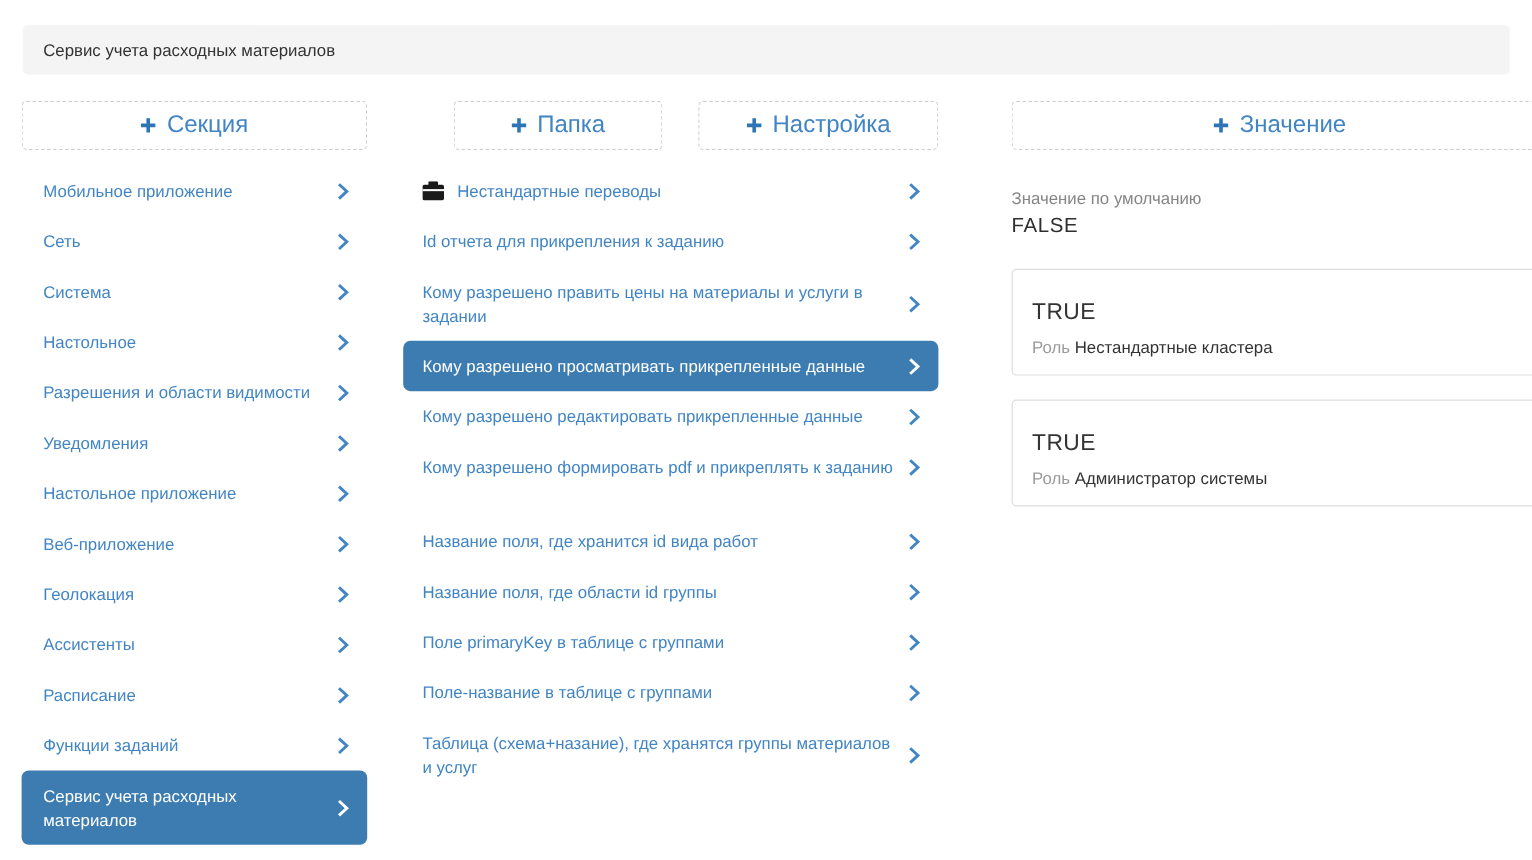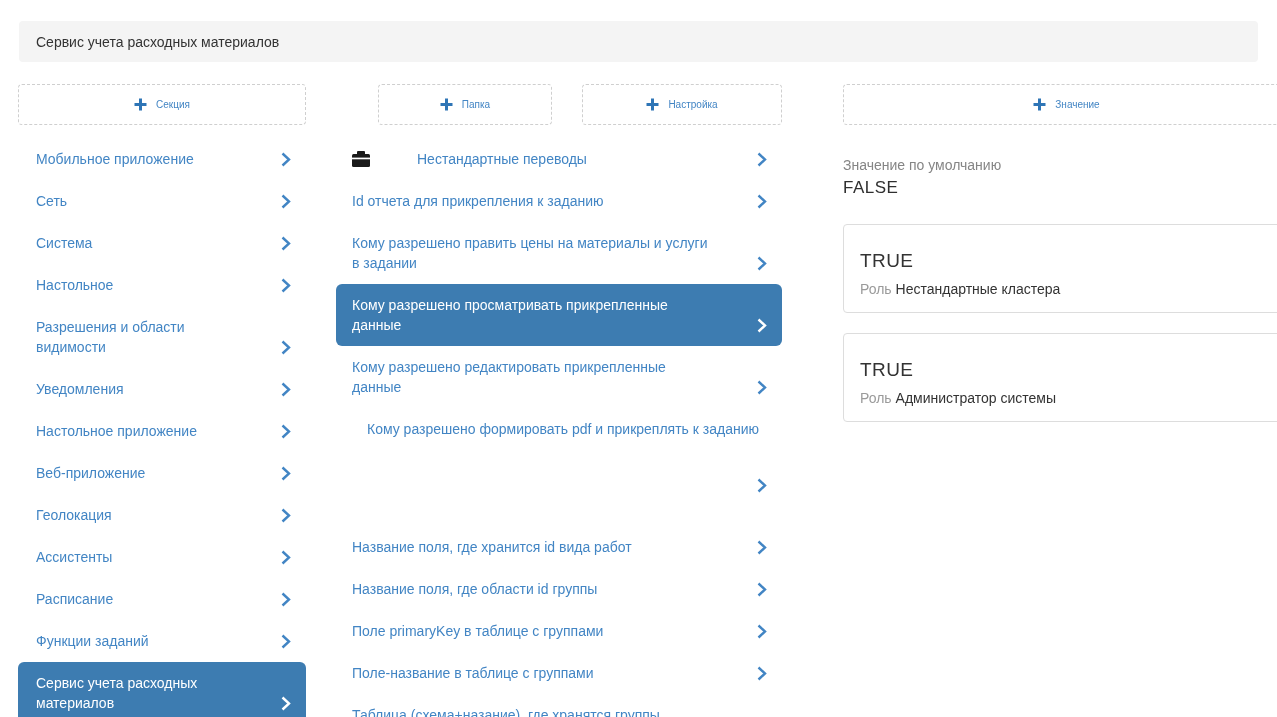--- a/index.html
+++ b/index.html
@@ -44,43 +44,42 @@
     width:100%;
     background:#fff;
     border:1px dashed var(--dashed);
     border-radius:4px;
     display:flex;
     align-items:center;
     justify-content:center;
     gap:9px;
     cursor:pointer;
     font-family:inherit;
-    font-size:10px;
+    font-size:20px;
     color:var(--link);
   }
   .add-btn .plus{color:var(--plus);display:flex;}
   .btn-folder{width:201px;}
   .btn-setting{width:231px;}
   .list{margin-top:13px;}
   .row{
     display:flex;
-    align-items:flex-end;
+    align-items:center;
     padding:11px 15px 11px 18px;
     min-height:42px;
     color:var(--link);
     cursor:pointer;
     border-radius:6px;
-    gap:36px;
   }
   .col-settings .row{padding:11px 15px 11px 16px;}
   .row-label{flex:1;line-height:20px;padding-right:8px;}
   .chev{height:20px;display:flex;align-items:center;color:var(--link);flex:0 0 auto;}
   .row.selected{background:var(--accent);color:#ffffff;}
   .row.selected .chev{color:#ffffff;}
-  .row.gap-after{margin-bottom:20px;flex-direction:column;}
+  .row.gap-after{margin-bottom:20px;}
   .folder-ic{height:20px;display:flex;align-items:center;margin-right:11px;flex:0 0 auto;}
   .default-block{margin-top:32px;}
   .default-label{color:var(--muted);font-size:14px;line-height:17px;}
   .default-value{color:#2f2f2f;font-size:17px;margin-top:4px;letter-spacing:.5px;}
   .cards{margin-top:26px;}
   .card{
     border:1px solid var(--card-border);
     border-radius:4px;
     background:#fff;
     padding:24px 16px 14px 16px;

